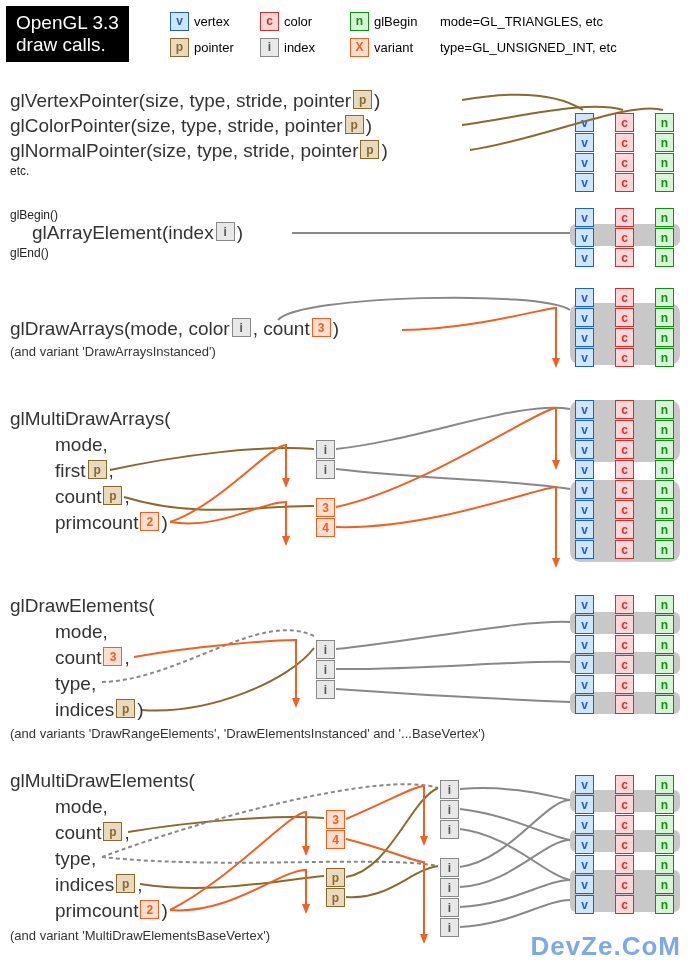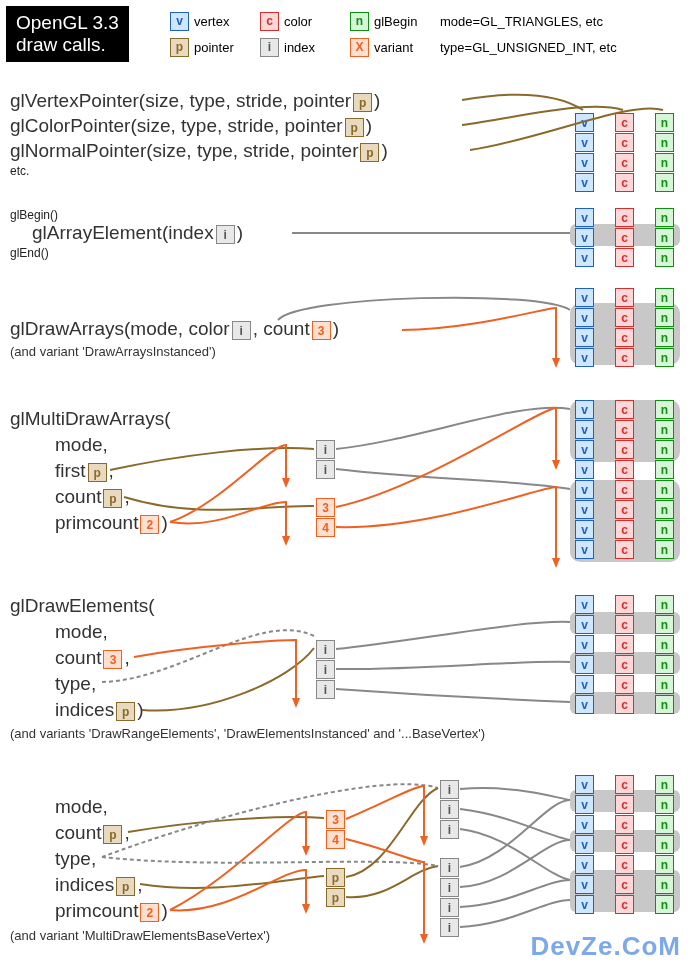--- a/index.html
+++ b/index.html
@@ -10,21 +10,21 @@
   .legend-item{display:flex;align-items:center;width:90px}
   .legend-item.wide{width:240px}
   .box{display:inline-flex;align-items:center;justify-content:center;width:17px;height:17px;border:1px solid;font-weight:bold;font-size:12px;margin-right:5px}
   .box.v{background:#cfe6ff;border-color:#2060c0;color:#2060c0}
   .box.c{background:#ffd7d7;border-color:#d03030;color:#d03030}
   .box.n{background:#d7f5d7;border-color:#109010;color:#109010}
   .box.p{background:#e8d9bf;border-color:#8a6a2a;color:#8a6a2a}
   .box.i{background:#e8e8e8;border-color:#888;color:#555}
   .box.x{background:#ffe0d0;border-color:#f06020;color:#f06020}
   .box.xnum{background:#ffe0d0;border-color:#f06020;color:#f06020}
-  .fn{position:absolute;font-size:19px;color:#333;display:flex;align-items:flex-end;flex-wrap:wrap}
+  .fn{position:absolute;font-size:19px;color:#333;display:flex;align-items:flex-start;flex-wrap:wrap}
   .pbox{margin:0 2px}
   .small{position:absolute;font-size:12px;color:#222}
   .note{position:absolute;font-size:13px;color:#333}
   
   .arrcol{position:absolute;display:flex;flex-direction:column;gap:1px}
   .arrcol .box{margin:0}
   .bg-grey{position:absolute;background:#c8c8c8;border-radius:6px}
   .watermark{position:absolute;right:10px;bottom:10px;font-size:26px;font-weight:bold;color:#6fa0e8;opacity:.9;letter-spacing:1px}
   
   svg.wires{position:absolute;left:0;top:0;pointer-events:none}
@@ -266,20 +266,21 @@
 </div>
 <div class="arrcol" style="left:655px;top:595px">
   <span class="box n">n</span>
       <span class="box n">n</span>
       <span class="box n">n</span>
       <span class="box n">n</span>
       <span class="box n">n</span>
       <span class="box n">n</span>
 </div>
 
+<div class="fn" style="left:10px;top:770px">glMultiDrawElements(</div>
 <div class="fn" style="left:55px;top:796px">mode,</div>
 <div class="fn" style="left:55px;top:822px">
       <span>count</span>
       <span class="box p pbox">p</span>
       <span>,</span>
     </div>
 <div class="fn" style="left:55px;top:848px">type,</div>
 <div class="fn" style="left:55px;top:874px">
       <span>indices</span>
       <span class="box p pbox">p</span>

